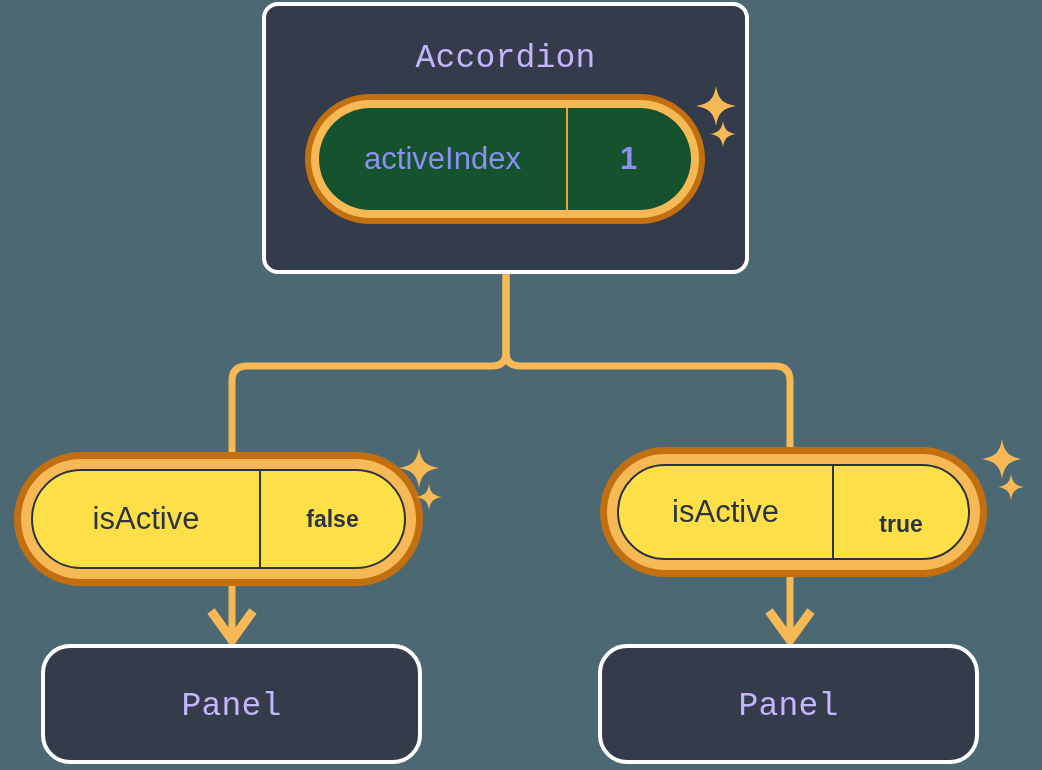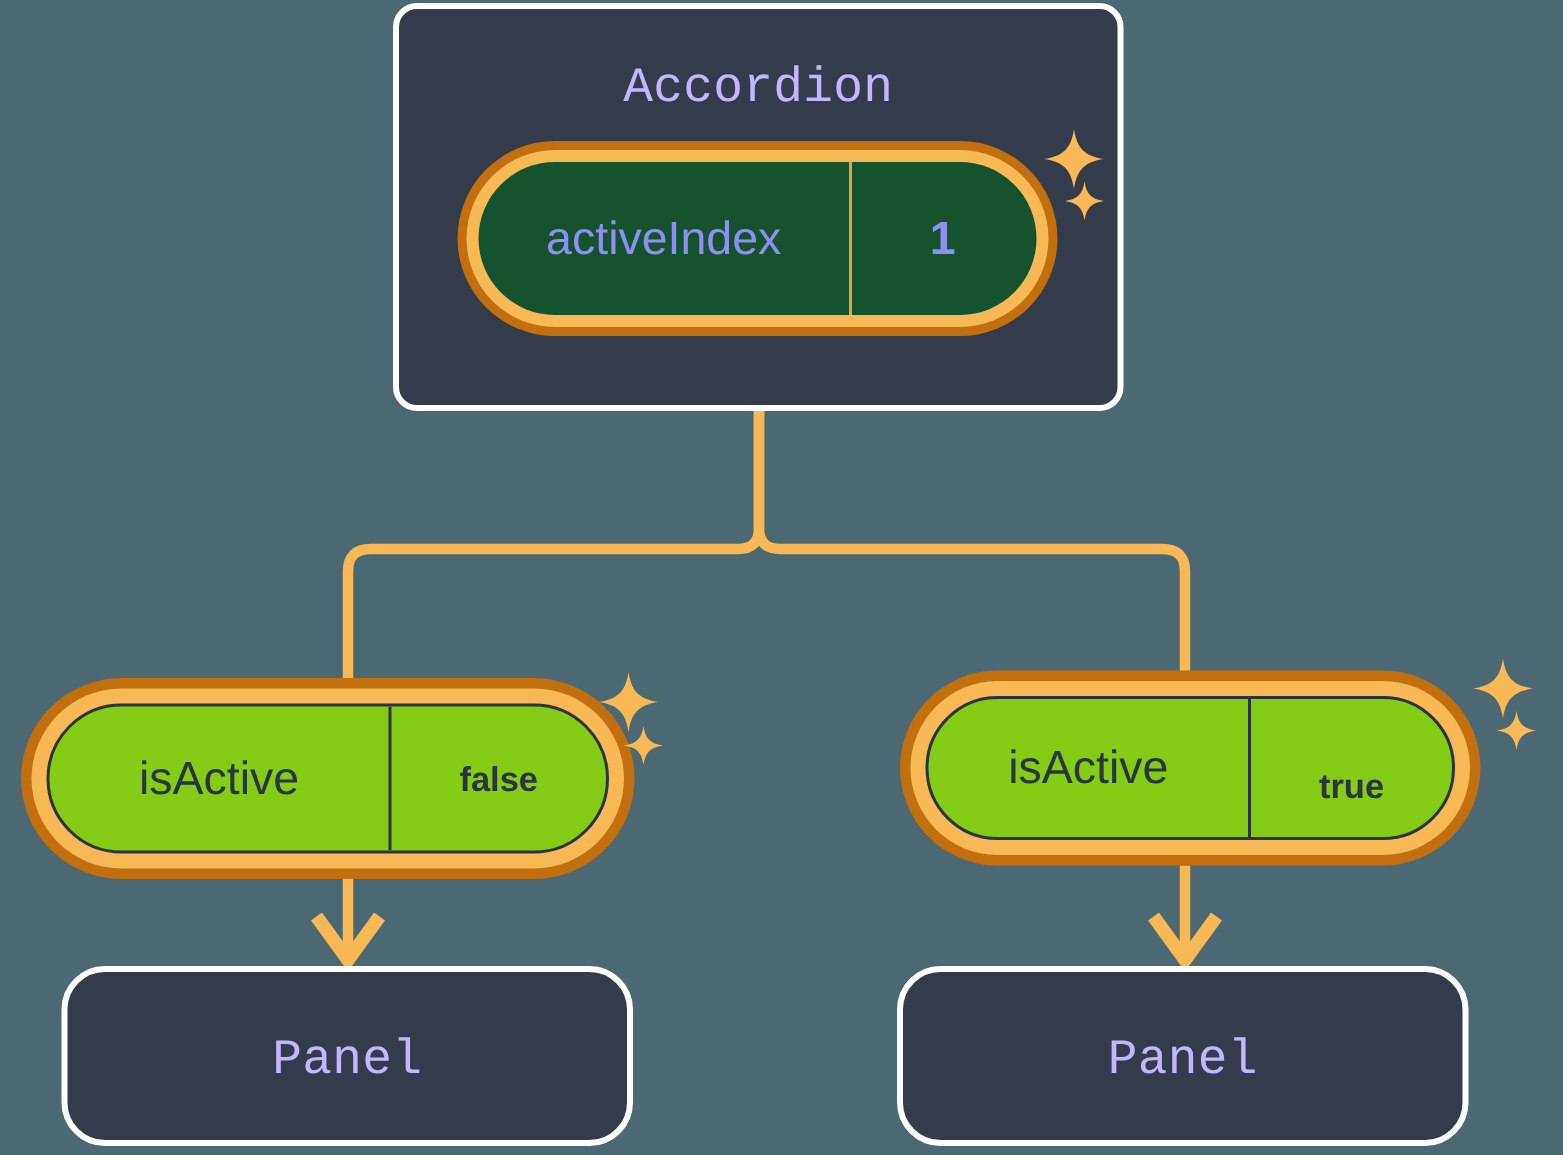--- a/index.html
+++ b/index.html
@@ -114,21 +114,21 @@
   #pill-activeindex .pill-key {
     width: 249px; color: #8e8ef5; font-size: 31px;
     border-right: 2px solid #e8a13c;
   }
   #pill-activeindex .pill-val {
     width: 121px; color: #8e8ef5; font-size: 31px;
   }
 
   
   .pill-prop .pill-body {
-    background: #84cc16;
+    background: #fde047;
     border: 2px solid #2c3342;
   }
   .pill-prop .pill-key { color: #2c3342; font-size: 31px; }
   .pill-prop .pill-val { color: #2c3342; font-size: 23px; }
 
   #pill-isactive-false { left: 14px; top: 452px; width: 409px; height: 134px; }
   #pill-isactive-false .pill-ring       { left: 0;   top: 0;   width: 409px; height: 134px; }
   #pill-isactive-false .pill-ring-inner { left: 7px; top: 7px; width: 395px; height: 120px; }
   #pill-isactive-false .pill-body       { left: 17px; top: 17px; width: 375px; height: 100px; }
   #pill-isactive-false .pill-key { width: 228px; border-right: 2px solid #2c3342; }

